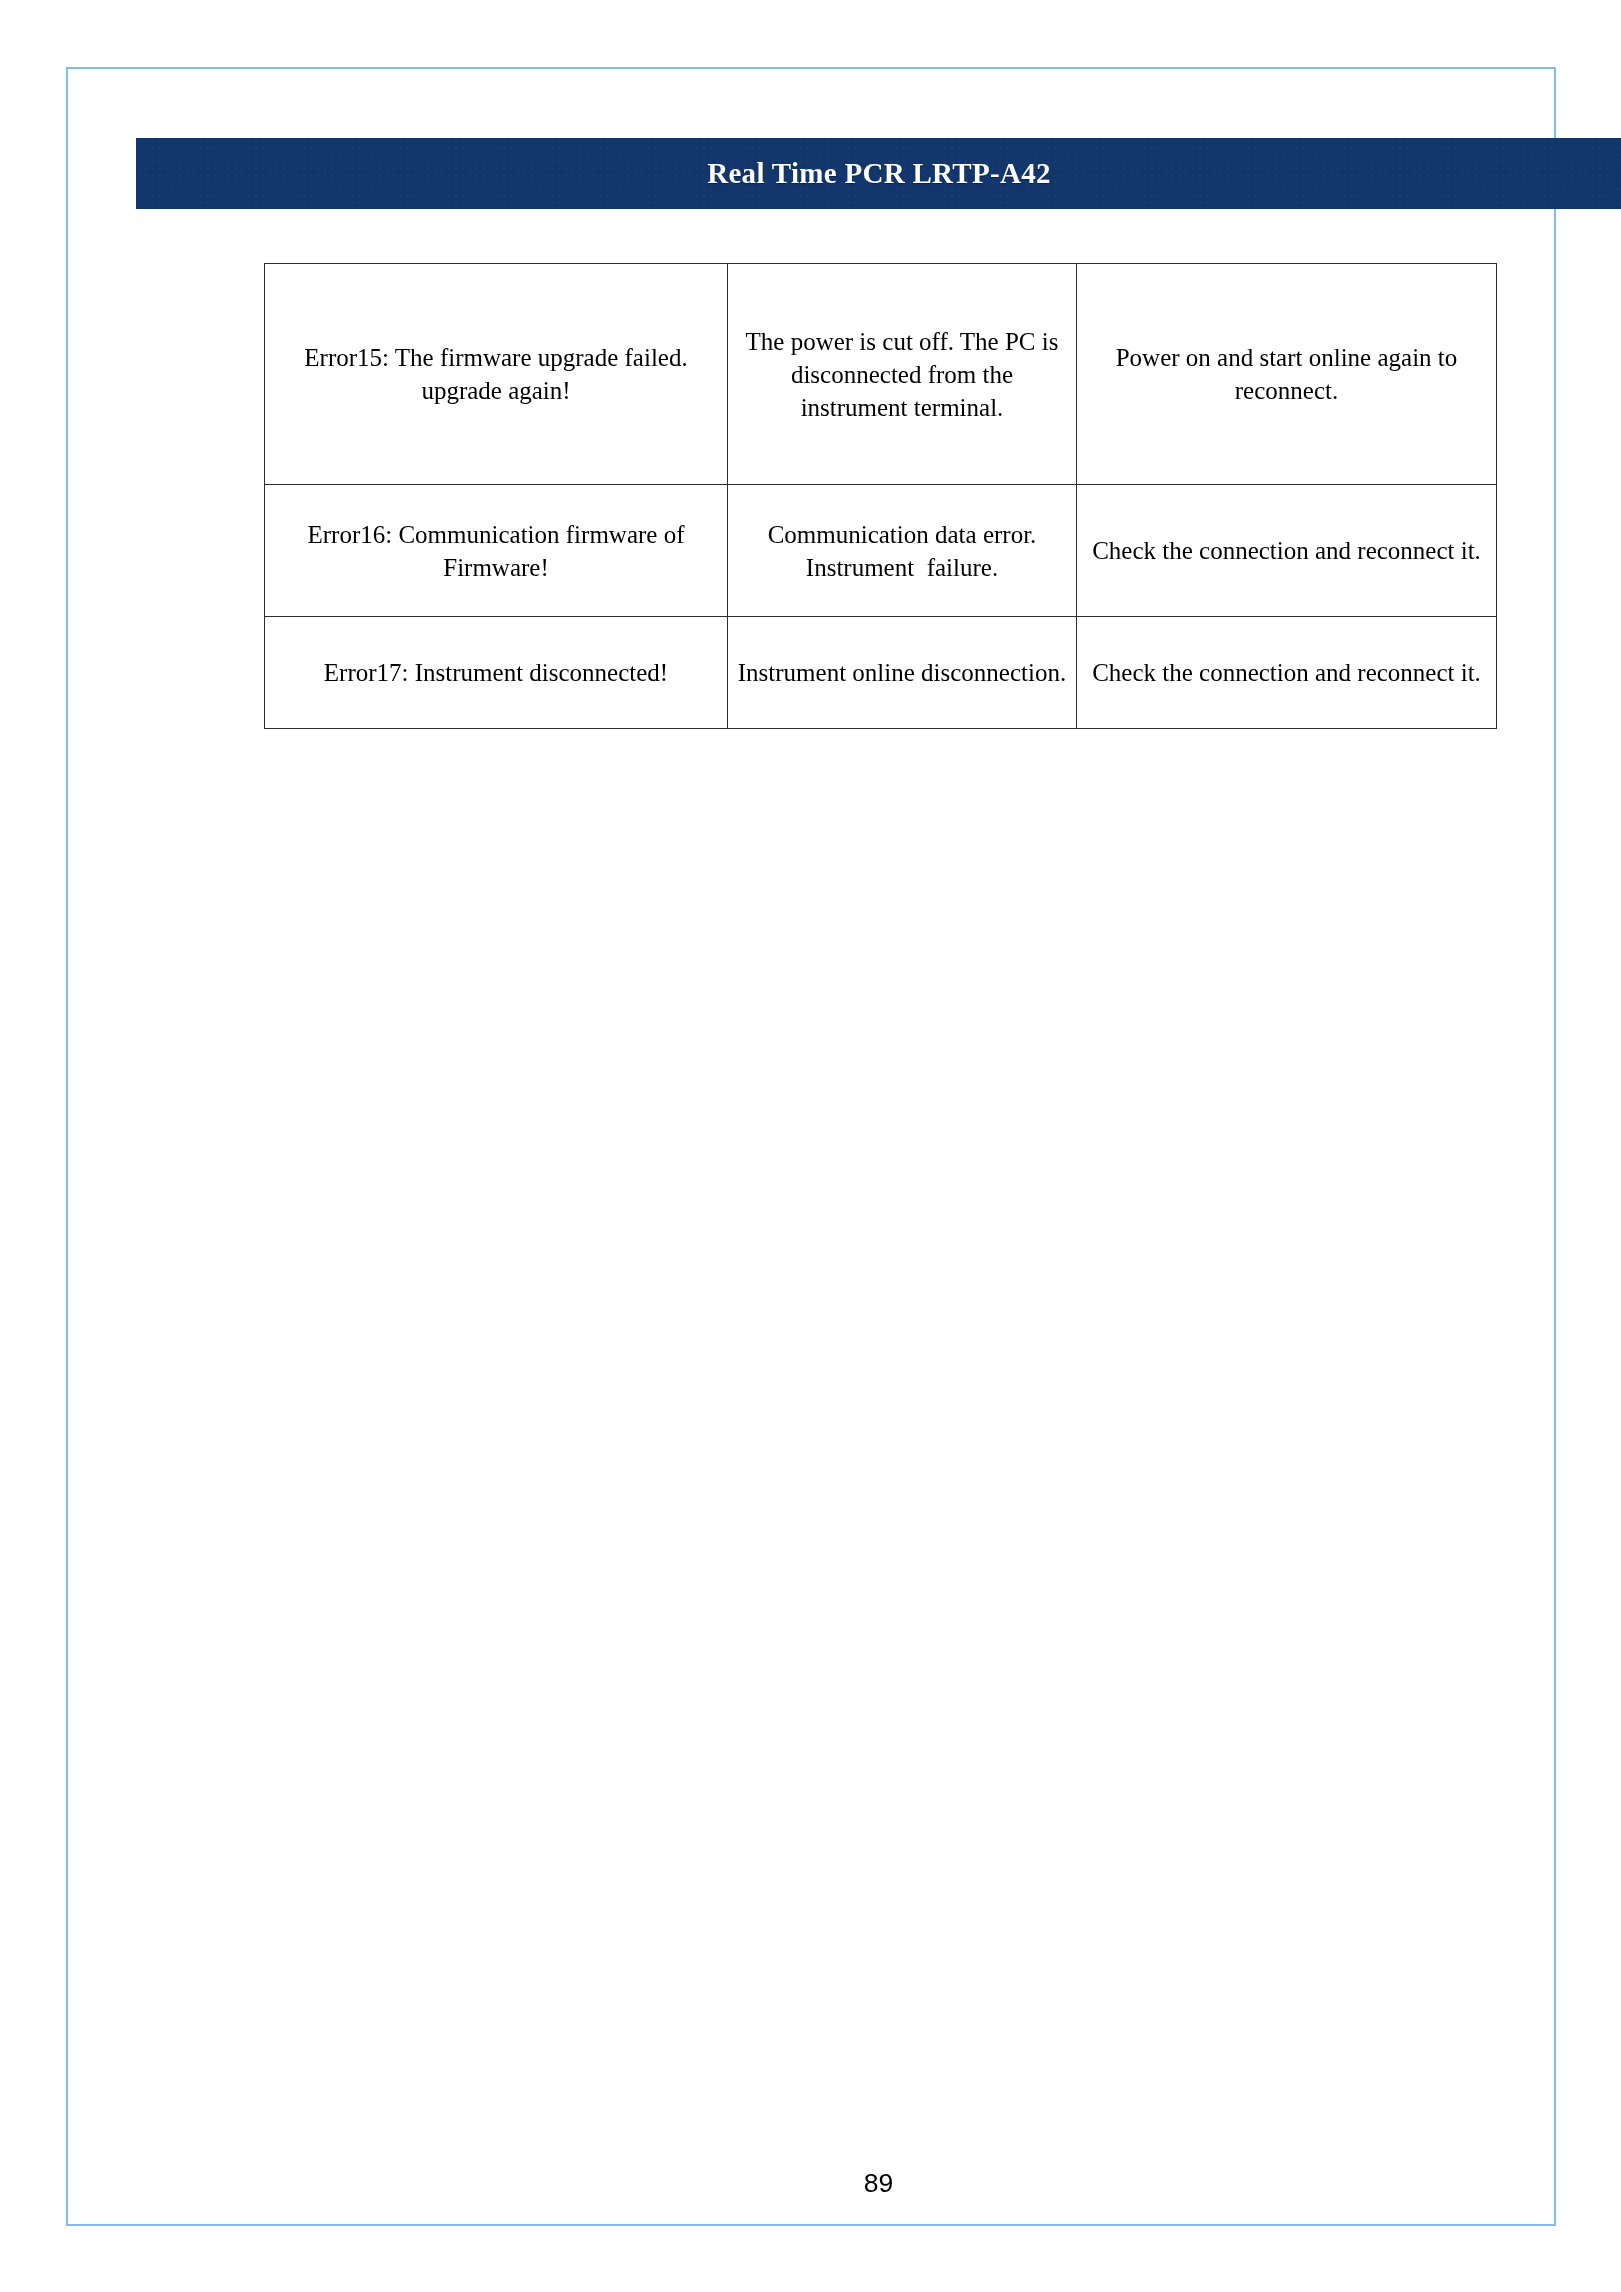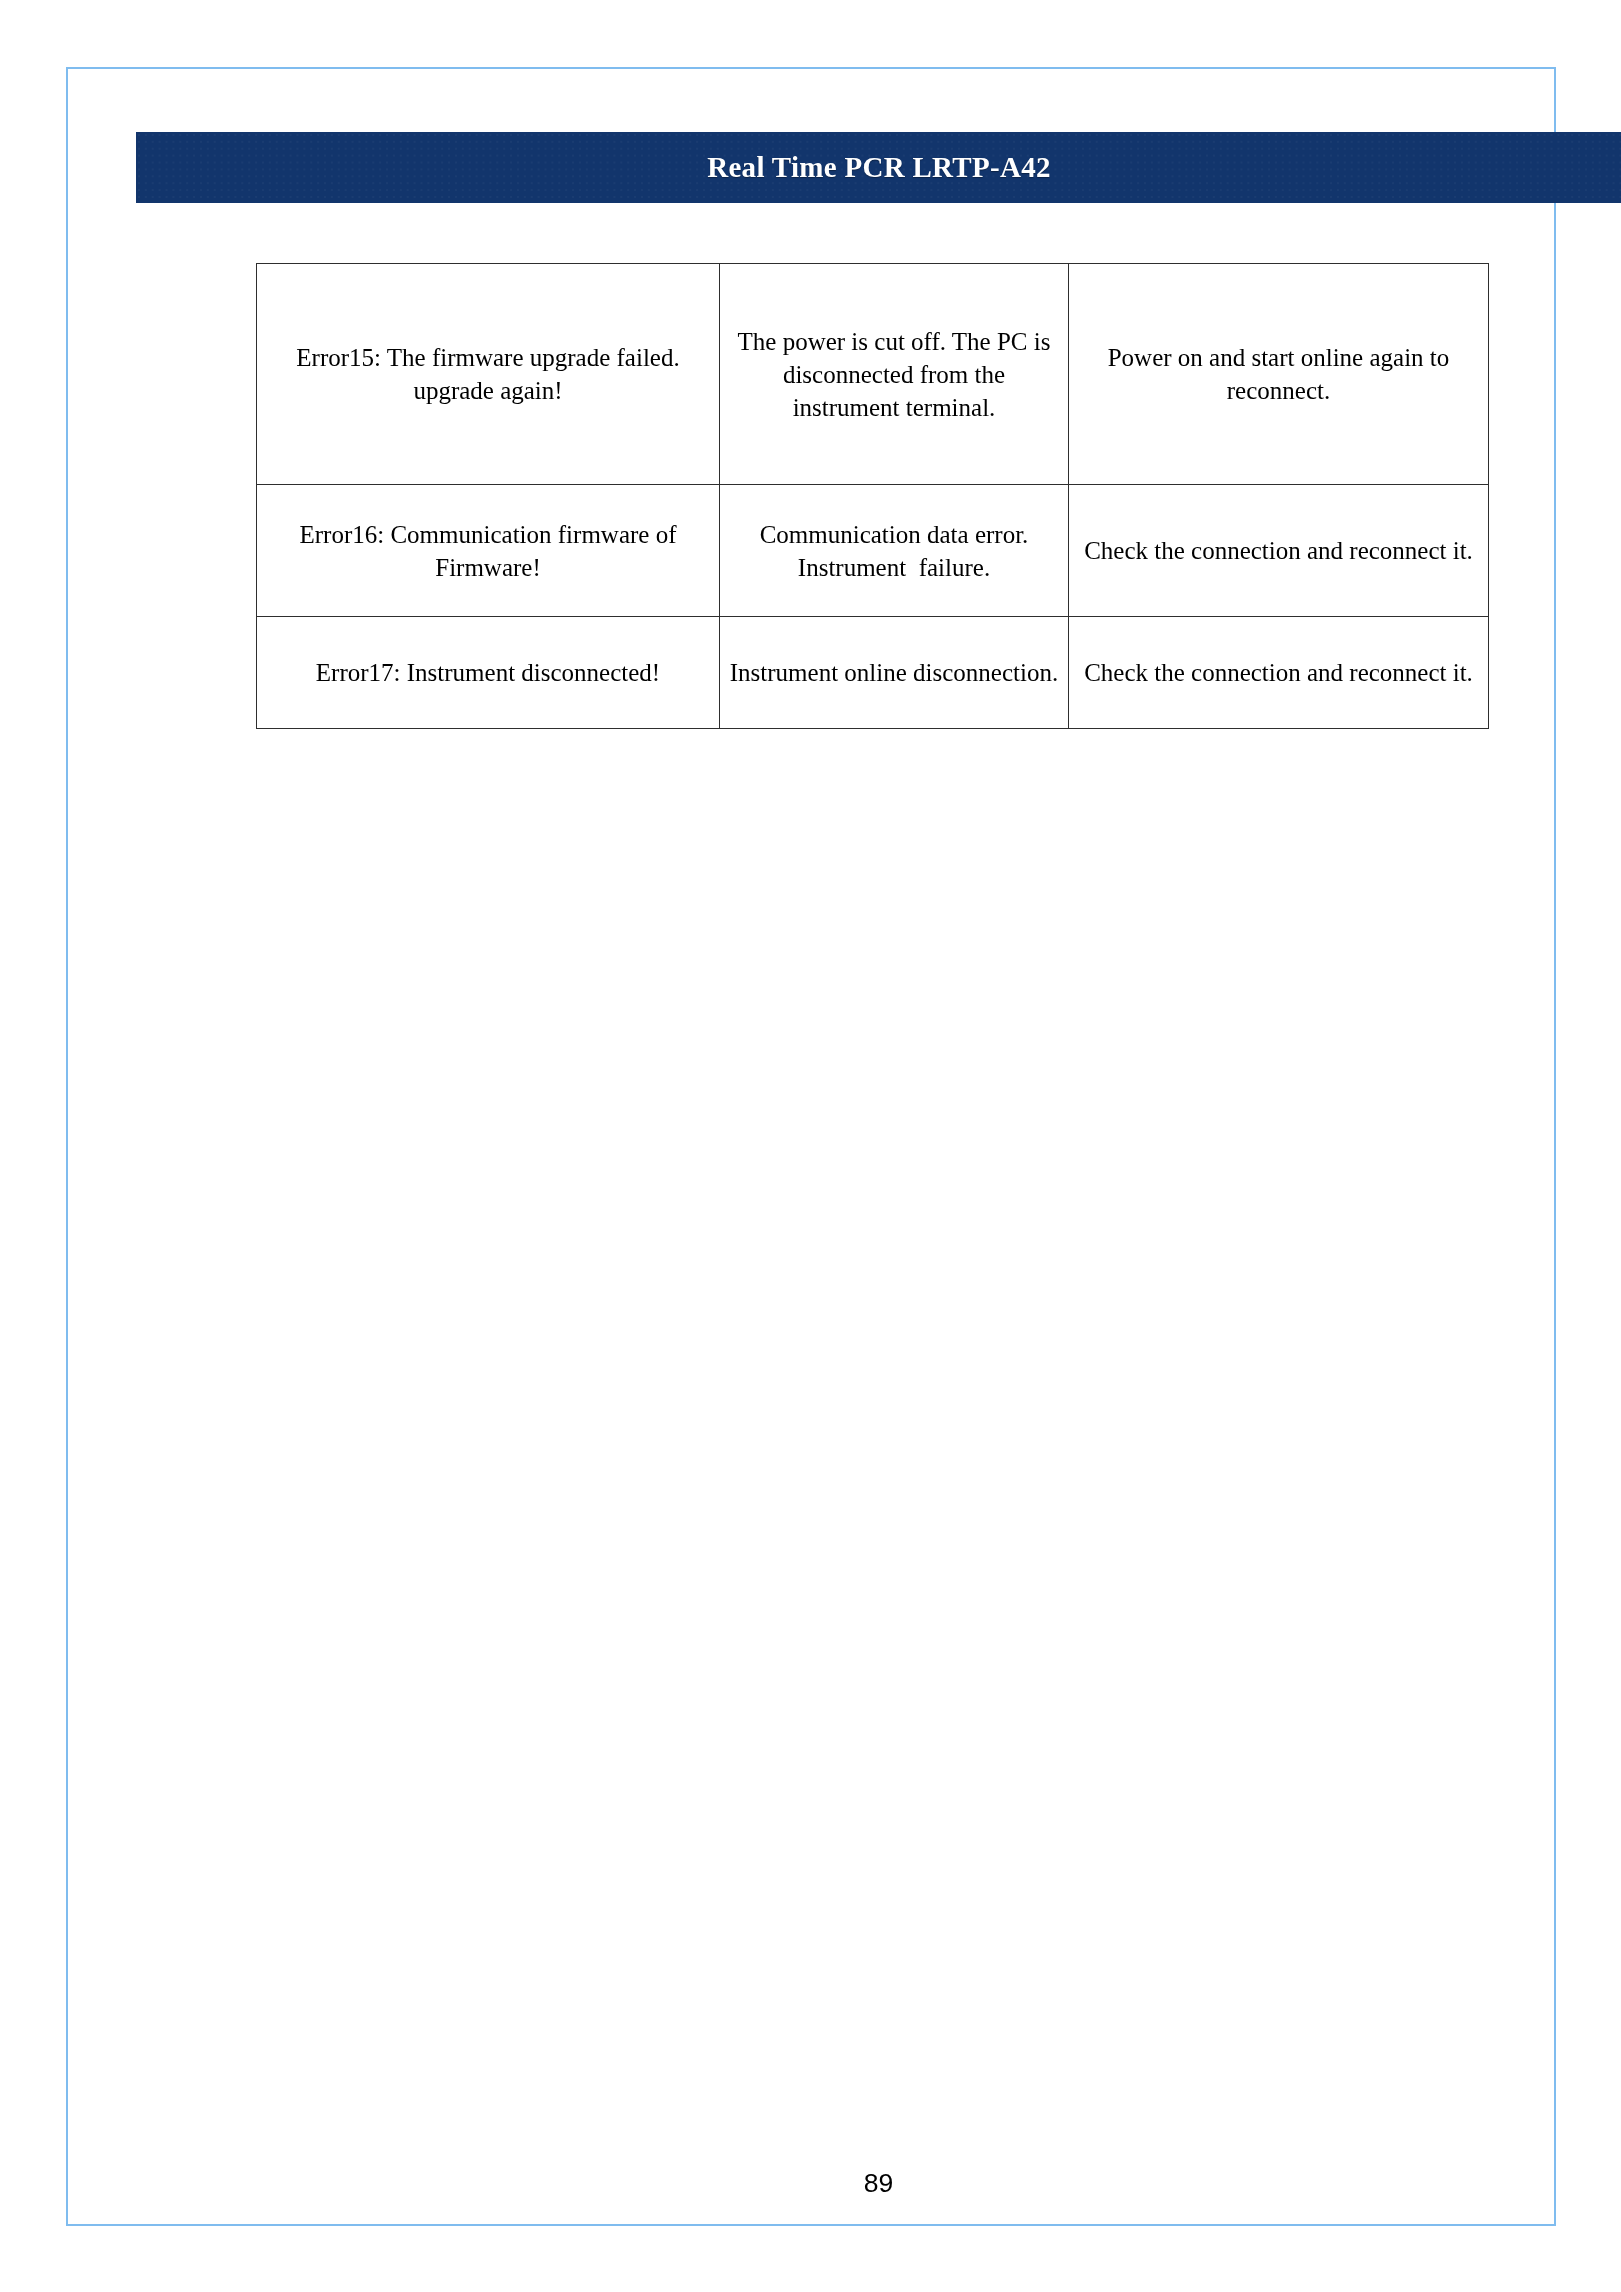--- a/index.html
+++ b/index.html
@@ -24,21 +24,21 @@
     height: 2159px;
     border: 2px solid #7fbcef;
     box-sizing: border-box;
     background: #ffffff;
   }
 
   
   #header-banner {
     position: absolute;
     left: 68px;
-    top: 63px;
+    top: 69px;
     width: 1486px;
     height: 71px;
     background: #12356c;
     background-image:
       radial-gradient(circle at 2.9px 2.9px, rgba(255,255,255,0.035) 1px, transparent 1.4px);
     background-size: 6.9px 6.9px;
     display: flex;
     align-items: center;
     justify-content: center;
     box-sizing: border-box;
@@ -49,21 +49,21 @@
     font-weight: bold;
     font-size: 29px;
     letter-spacing: 0.3px;
     text-shadow: 0 1px 1px rgba(0,0,0,0.35);
     white-space: nowrap;
   }
 
   
   #error-table {
     position: absolute;
-    left: 188px;
+    left: 196px;
     top: 194px;
     width: 1231px;
     border-collapse: collapse;
     table-layout: fixed;
   }
   #error-table td {
     border: 1.5px solid #2e2e2e;
     text-align: center;
     vertical-align: middle;
     font-family: "Liberation Serif", serif;

